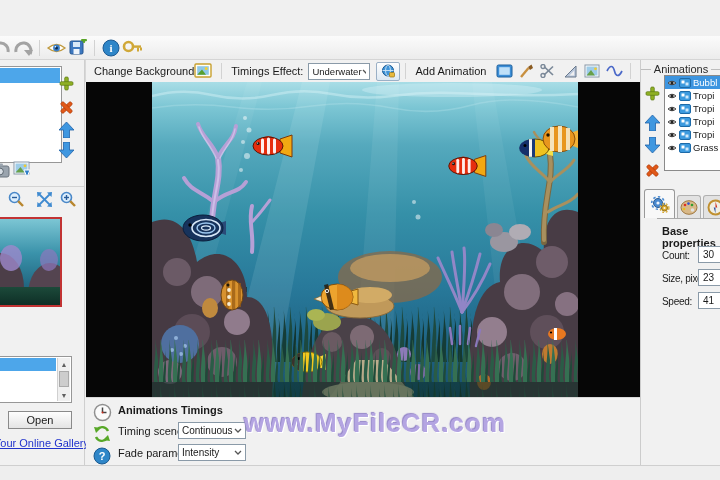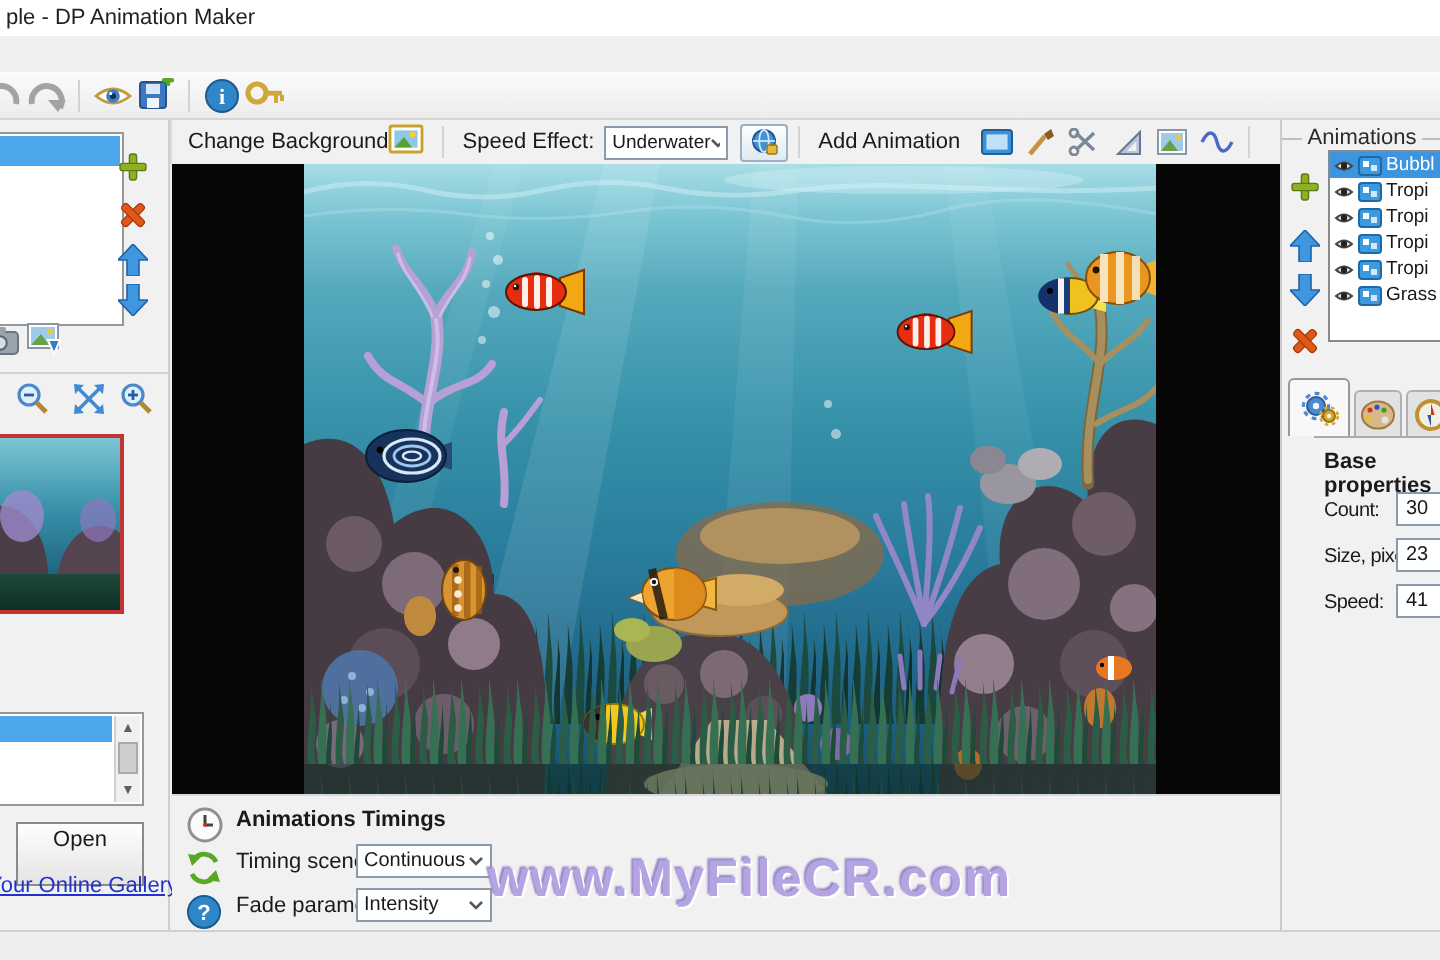--- a/index.html
+++ b/index.html
@@ -27,21 +27,21 @@
   .listbox { position:absolute; background:#fff; border:1px solid #979797; }
   .sel-row { position:absolute; left:1px; right:1px; top:1px; background:#4da6ea; }
   .sbtn { position:absolute; width:16px; height:16px; display:flex; align-items:center; justify-content:center; }
   .panel-hr { position:absolute; left:0; width:84px; border-top:1px solid #d4d4d4; }
   .thumb { position:absolute; left:-10px; top:157px; width:72px; height:90px; border:2px solid #c23333; overflow:hidden;
            background:linear-gradient(180deg,#7cc6d4 0%,#3a92aa 40%,#236a84 75%,#174f63 100%); }
   .thumb .reef { position:absolute; border-radius:50%; }
   .scrollbar { position:absolute; right:1px; top:1px; bottom:1px; width:13px; background:#f0f0f0; border-left:1px solid #d0d0d0; }
   .sb-arrow { position:absolute; left:0; width:12px; height:12px; background:#f0f0f0; display:flex; align-items:center; justify-content:center; color:#606060; font-size:7px; }
   .sb-thumb { position:absolute; left:1px; width:10px; height:16px; background:#cdcdcd; border:1px solid #aaa; }
-  .open-btn { position:absolute; left:8px; top:351px; width:64px; height:32px; border:1px solid #8a8a8a; background:linear-gradient(#fefefe,#e4e4e4); text-align:center; line-height:17px; }
+  .open-btn { position:absolute; left:8px; top:351px; width:64px; height:18px; border:1px solid #8a8a8a; background:linear-gradient(#fefefe,#e4e4e4); text-align:center; line-height:17px; }
   .gallery-link { position:absolute; left:-6px; top:377px; color:#2233cc; text-decoration:underline; white-space:nowrap; }
 
   
   .canvas { position:absolute; left:86px; top:82px; width:554px; height:315px; background:#060606; }
   .aquarium { position:absolute; left:66px; top:0; width:426px; height:315px; }
 
   
   .timings { position:absolute; left:86px; top:397px; width:554px; height:68px; background:#f1f1f1; border-top:1px solid #d8d8d8; }
   .tico { position:absolute; left:6px; width:20px; height:20px; display:flex; align-items:center; justify-content:center; }
   .tlabel { position:absolute; left:32px; font-size:11px; }
@@ -62,29 +62,28 @@
   .props-title { position:absolute; left:5px; top:6px; font-weight:bold; }
   .prow-label { position:absolute; left:5px; font-size:10px; letter-spacing:-0.3px; }
   .prow-input { position:absolute; left:41px; width:33px; height:17px; background:#fff; border:1px solid #8a9aa8; font-size:10px; line-height:15px; padding-left:4px; }
   .prow-spin { position:absolute; left:75px; width:8px; height:17px; border:1px solid #b0b0b0; background:#e8e8e8; display:flex; flex-direction:column; align-items:center; justify-content:space-around; }
   .prow-spin i { width:0; height:0; border-left:3px solid transparent; border-right:3px solid transparent; }
   .prow-spin .up { border-bottom:3px solid #555; }
   .prow-spin .dn { border-top:3px solid #555; }
 
   
   .statusbar { position:absolute; left:0; top:465px; width:720px; height:15px; background:#eeeeee; border-top:1px solid #cfcfcf; }
-  .watermark { position:absolute; left:244px; top:424px; width:340px; font-size:26px; font-weight:bold; letter-spacing:1px;
+  .watermark { position:absolute; left:244px; top:408px; width:340px; font-size:26px; font-weight:bold; letter-spacing:1px;
                color:#b4a5e2; text-shadow:1px 1px 0 #ffffff, -1px -1px 1px #9486c8; z-index:6; white-space:nowrap; }
 </style>
 </head>
 <body>
 
 <div class="app">
 
-  <div class="titlebar">ple - DP Animation Maker</div>
 
 
   <div class="toolbar">
     <span class="ti" style="margin-left:-10px">
       <svg width="20" height="18">
           <path d="M3,15 A7.5,7.5 0 1 1 17,13" stroke="#a3a3a3" stroke-width="3" fill="none"></path>
           <polygon points="0,11 9,11 4,17" fill="#a3a3a3"></polygon>
         </svg>
     </span>
     <span class="ti">
@@ -134,21 +133,21 @@
       <span>
         <svg width="18" height="15">
             <rect x="1" y="1" width="16" height="13" rx="1" fill="#fffef4" stroke="#c8a030" stroke-width="1.4"></rect>
             <rect x="3.2" y="3.2" width="11.6" height="8.6" fill="#8ec8e8"></rect>
             <polygon points="3.2,11.8 8,6.5 12,11.8" fill="#58a030"></polygon>
             <circle cx="12.2" cy="5.4" r="1.5" fill="#f4d030"></circle>
           </svg>
       </span>
     </span>
     <span class="vsep"></span>
-    <span style="margin-left:4px">Speed Effect:</span>
+    <span style="margin-left:4px">Timings Effect:</span>
     <span class="dropdown" style="width:62px;margin-left:5px">
       <span>Underwater</span>
       <svg width="8" height="5">
           <polyline points="1,1 4,4 7,1" stroke="#555" stroke-width="1.3" fill="none"></polyline>
         </svg>
     </span>
     <span class="iconbtn" style="margin-left:6px">
       <svg width="15" height="14">
           <circle cx="7" cy="6.5" r="5.5" fill="#3f94d8" stroke="#1d5a92"></circle>
           <ellipse cx="7" cy="6.5" rx="2.4" ry="5.5" fill="none" stroke="#cfe6f8" stroke-width=".9"></ellipse>

